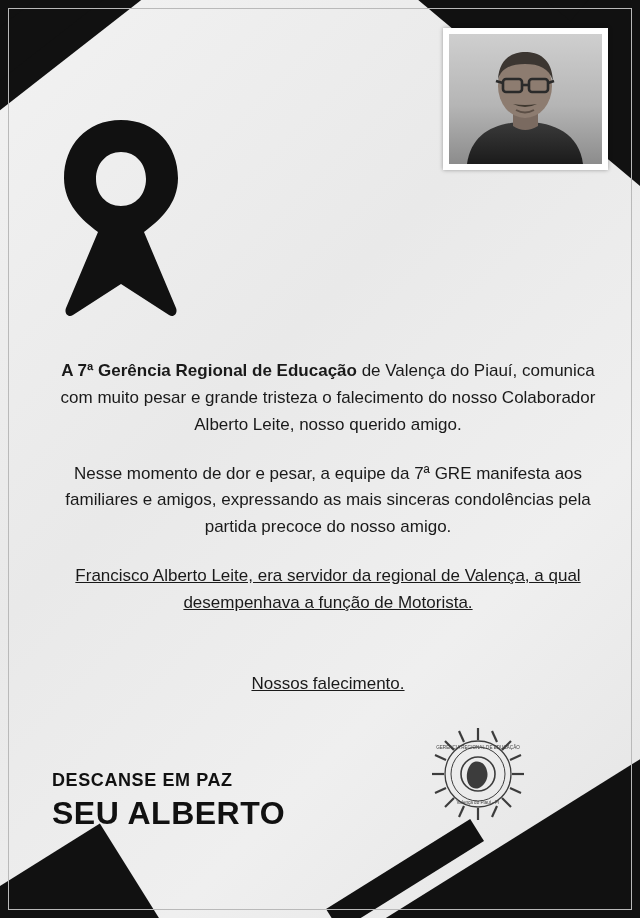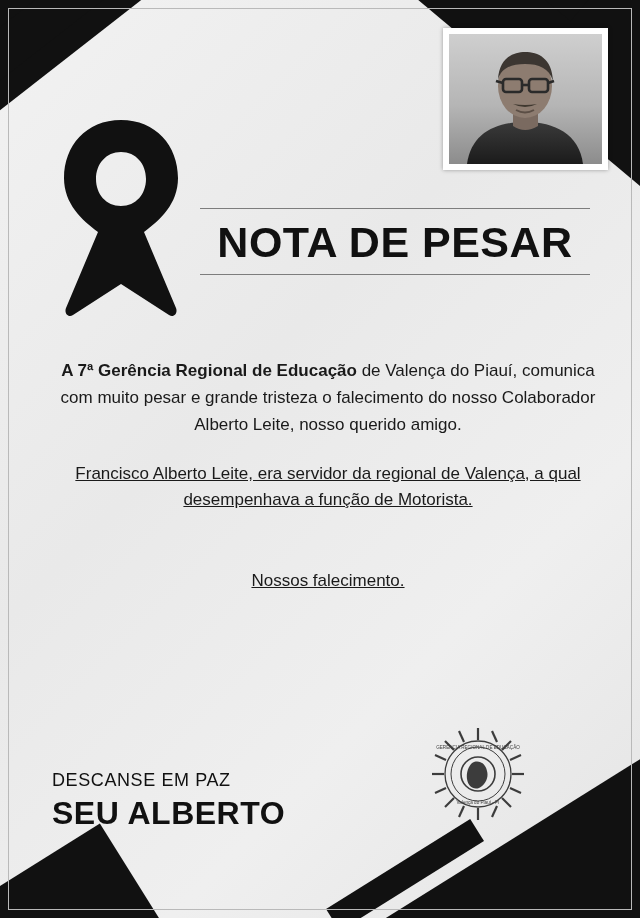--- a/index.html
+++ b/index.html
@@ -185,21 +185,21 @@
 
   
   .closing {
     position: absolute;
     left: 52px;
     bottom: 86px;
     z-index: 7;
   }
   .closing-small {
     font-size: 18px;
-    font-weight: normal;
+    font-weight: bold;
     letter-spacing: 0.6px;
     color: #111111;
     margin-bottom: 4px;
   }
   .closing-big {
     font-size: 32px;
     font-weight: bold;
     letter-spacing: 0.5px;
     color: #111111;
   }
@@ -268,28 +268,24 @@
           <line x1="54" y1="49" x2="47" y2="47"></line>
           <line x1="99" y1="49" x2="105" y2="47"></line>
         </g>
 
         <path d="M64 70 Q76 76 88 70 Q76 72 64 70 Z" fill="#3f382f"></path>
         <path d="M67 76 Q76 81 85 76" stroke="#5b4e45" stroke-width="2" fill="none"></path>
       </svg>
     </div>
   </div>
 
-  <div class="title-block">
-    <div class="title-rule"></div>
-    <div class="title-text">NOTA DE PESAR</div>
-    <div class="title-rule"></div>
-  </div>
 
   <div class="body-text">
     <p class="para" id="p0"><b>A 7ª Gerência Regional de Educação</b><span> de Valença do Piauí, comunica  com muito pesar e grande tristeza o falecimento do nosso Colaborador Alberto Leite, nosso querido amigo.</span></p>
+    <p class="para" id="p1"><span>Nesse momento de dor e pesar, a equipe da 7ª GRE manifesta aos familiares e amigos, expressando as mais sinceras condolências pela partida precoce do nosso amigo.</span></p>
     <p class="para" id="p2"><span>Francisco Alberto Leite, era servidor da regional de Valença, a qual desempenhava a função de Motorista.</span><br><br><br><span>Nossos falecimento.</span></p>
   </div>
 
   <div class="seal">
     <svg viewBox="0 0 104 104" xmlns="http://www.w3.org/2000/svg">
       <g fill="#2e2e2e">
         <g>
           <circle cx="52" cy="52" r="33" fill="none" stroke="#2e2e2e" stroke-width="1.3"></circle>
           <circle cx="52" cy="52" r="27" fill="none" stroke="#2e2e2e" stroke-width="1"></circle>
           <circle cx="52" cy="52" r="17" fill="none" stroke="#2e2e2e" stroke-width="1.6"></circle>

